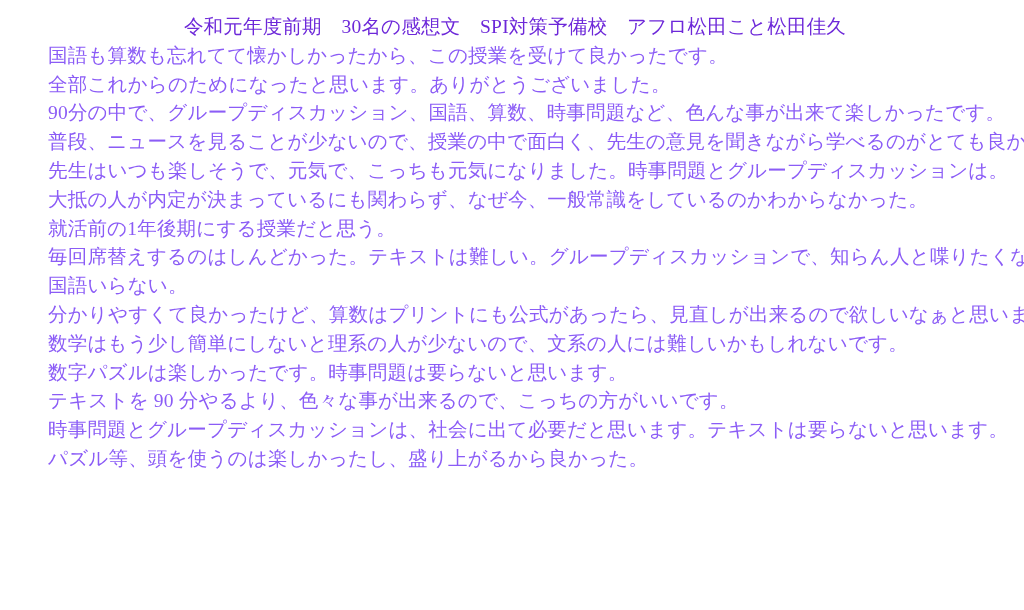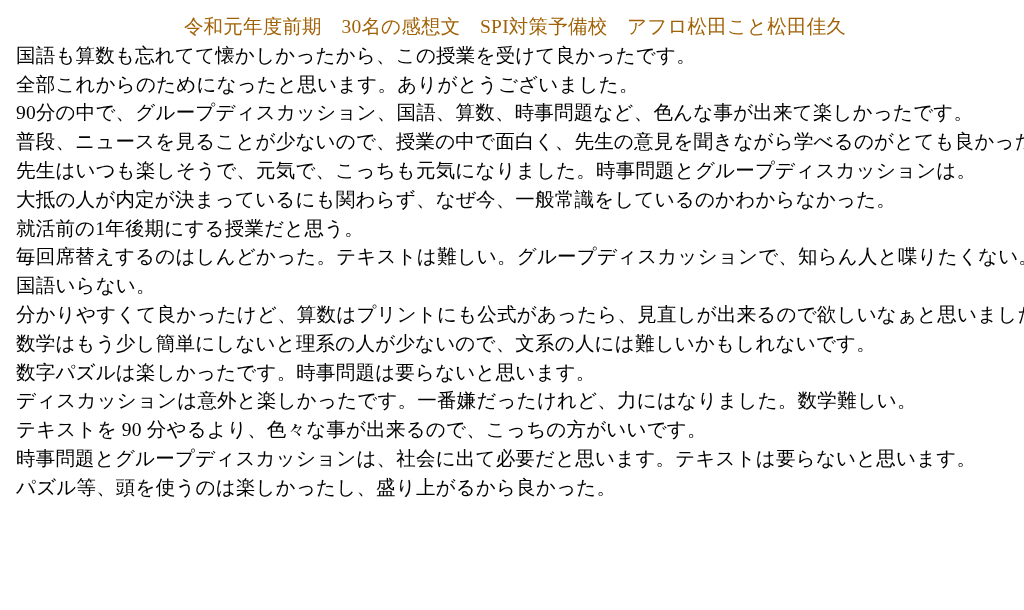--- a/index.html
+++ b/index.html
@@ -19,44 +19,44 @@
   }
   .doc {
     padding: 13px 10px 0 16px;
     font-size: 19.5px;
     line-height: 28.8px;
     letter-spacing: 0.2px;
   }
   .title-line {
     text-align: center;
     white-space: nowrap;
-    color: #a16207;
+    color: #6d28d9;
   }
   .body-line {
     text-align: left;
     white-space: nowrap;
-    color: #000000;
+    color: #8b5cf6;
+    margin-left: 32px;
   }
 </style>
 </head>
 <body>
 
 <div class="page">
   <div class="doc">
     <div class="title-line">令和元年度前期　30名の感想文　SPI対策予備校　アフロ松田こと松田佳久</div>
     <div class="body-line">国語も算数も忘れてて懐かしかったから、この授業を受けて良かったです。</div>
     <div class="body-line">全部これからのためになったと思います。ありがとうございました。</div>
     <div class="body-line">90分の中で、グループディスカッション、国語、算数、時事問題など、色んな事が出来て楽しかったです。</div>
     <div class="body-line">普段、ニュースを見ることが少ないので、授業の中で面白く、先生の意見を聞きながら学べるのがとても良かった。</div>
     <div class="body-line">先生はいつも楽しそうで、元気で、こっちも元気になりました。時事問題とグループディスカッションは。</div>
     <div class="body-line">大抵の人が内定が決まっているにも関わらず、なぜ今、一般常識をしているのかわからなかった。</div>
     <div class="body-line">就活前の1年後期にする授業だと思う。</div>
     <div class="body-line">毎回席替えするのはしんどかった。テキストは難しい。グループディスカッションで、知らん人と喋りたくない。</div>
     <div class="body-line">国語いらない。</div>
     <div class="body-line">分かりやすくて良かったけど、算数はプリントにも公式があったら、見直しが出来るので欲しいなぁと思いました。</div>
     <div class="body-line">数学はもう少し簡単にしないと理系の人が少ないので、文系の人には難しいかもしれないです。</div>
     <div class="body-line">数字パズルは楽しかったです。時事問題は要らないと思います。</div>
-    <div class="body-line">ディスカッションは意外と楽しかったです。一番嫌だったけれど、力にはなりました。数学難しい。</div>
     <div class="body-line">テキストを 90 分やるより、色々な事が出来るので、こっちの方がいいです。</div>
     <div class="body-line">時事問題とグループディスカッションは、社会に出て必要だと思います。テキストは要らないと思います。</div>
     <div class="body-line">パズル等、頭を使うのは楽しかったし、盛り上がるから良かった。</div>
   </div>
 </div>
 
 </body></html>

